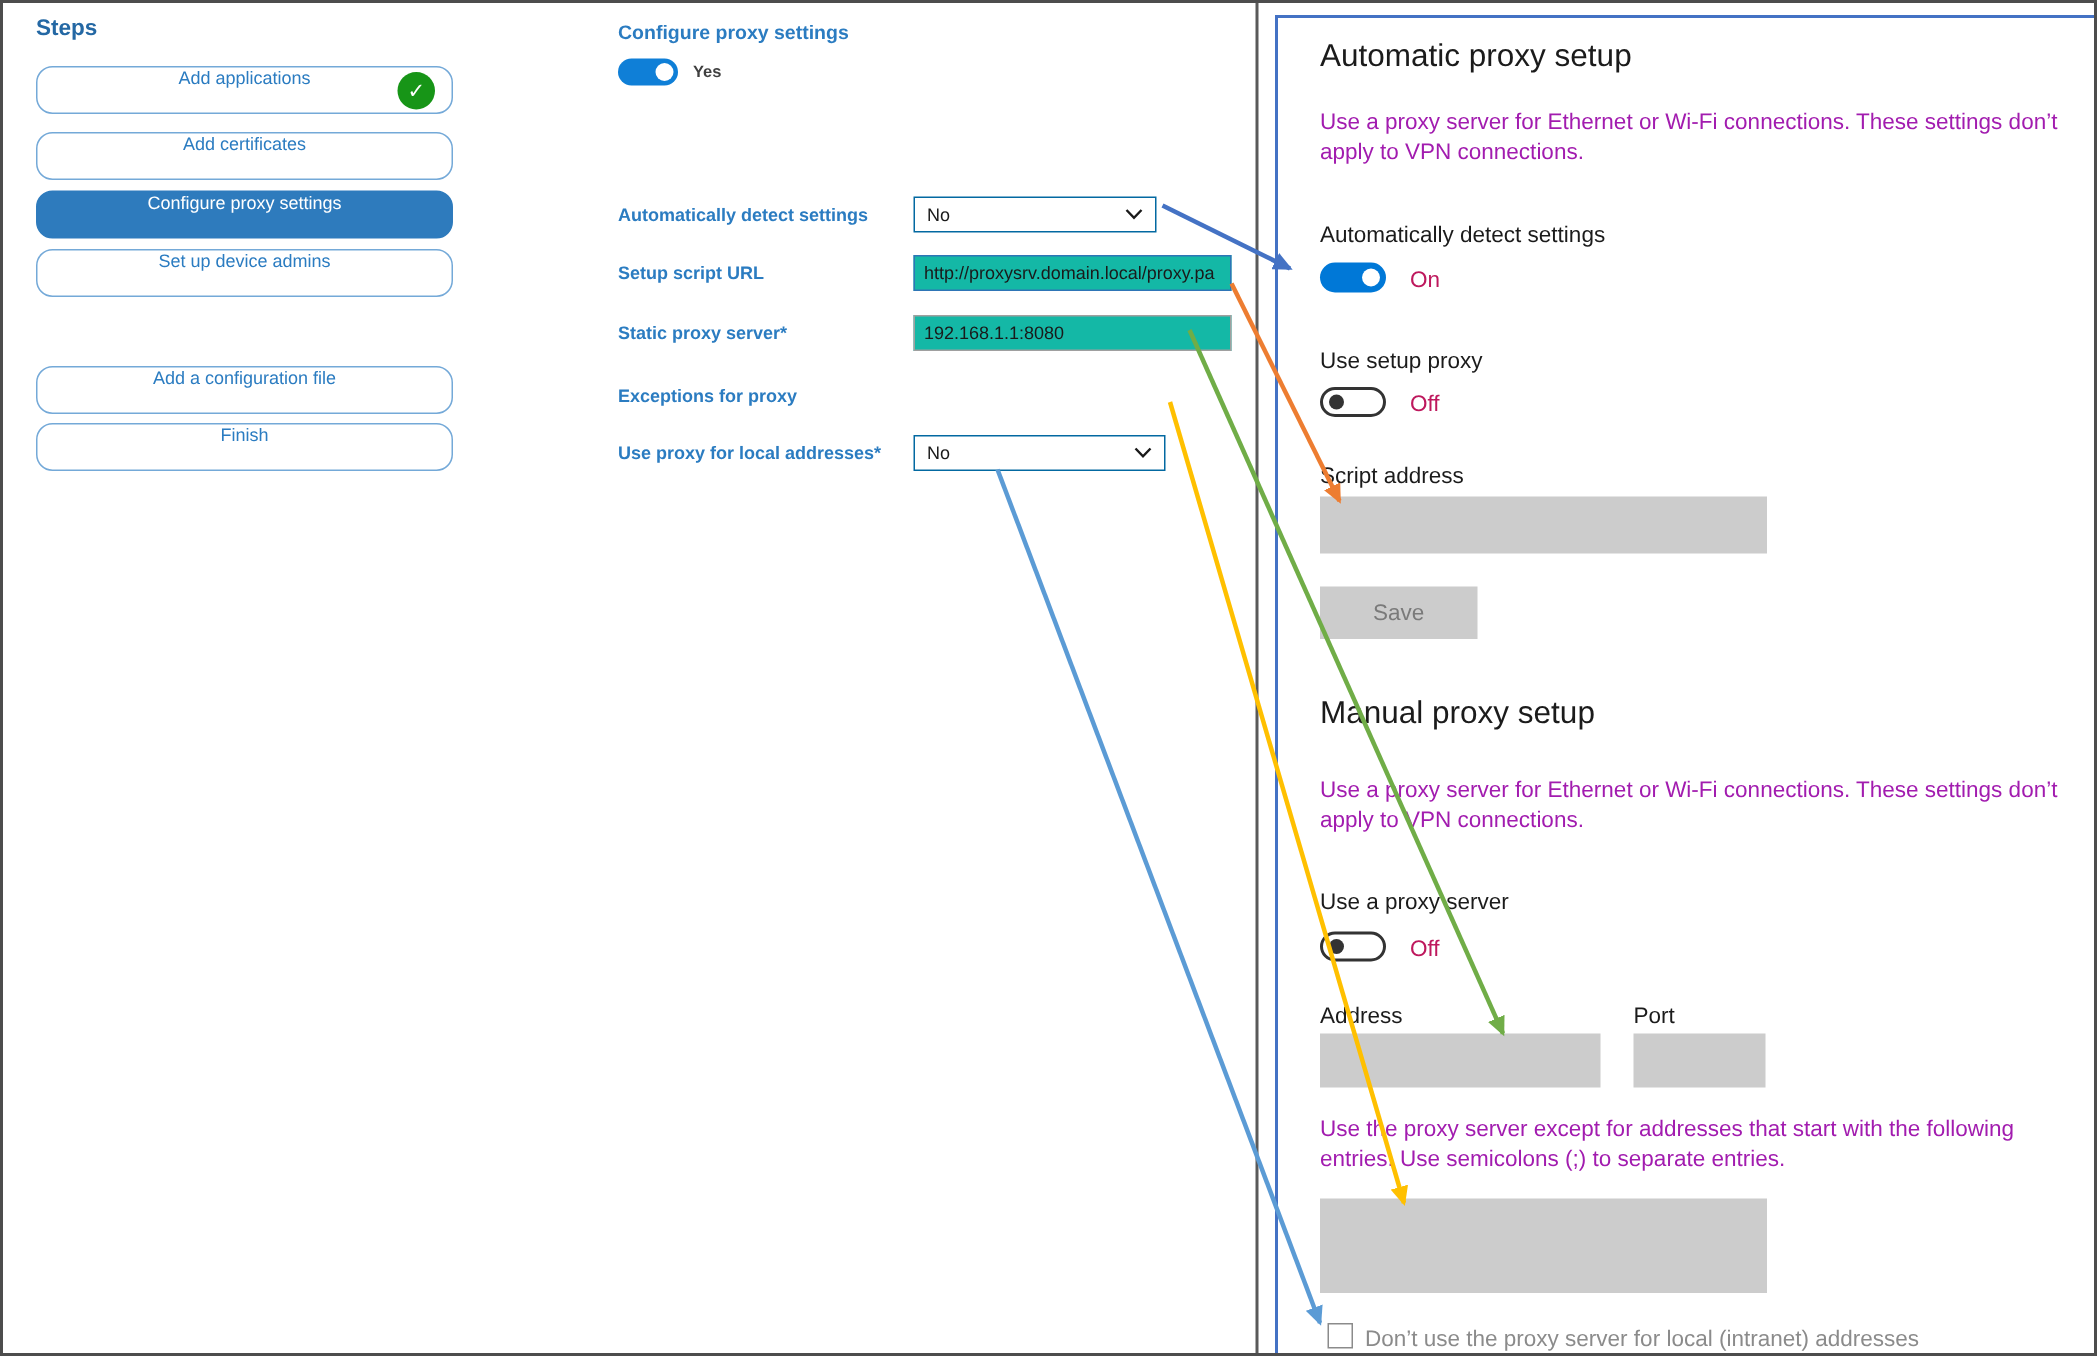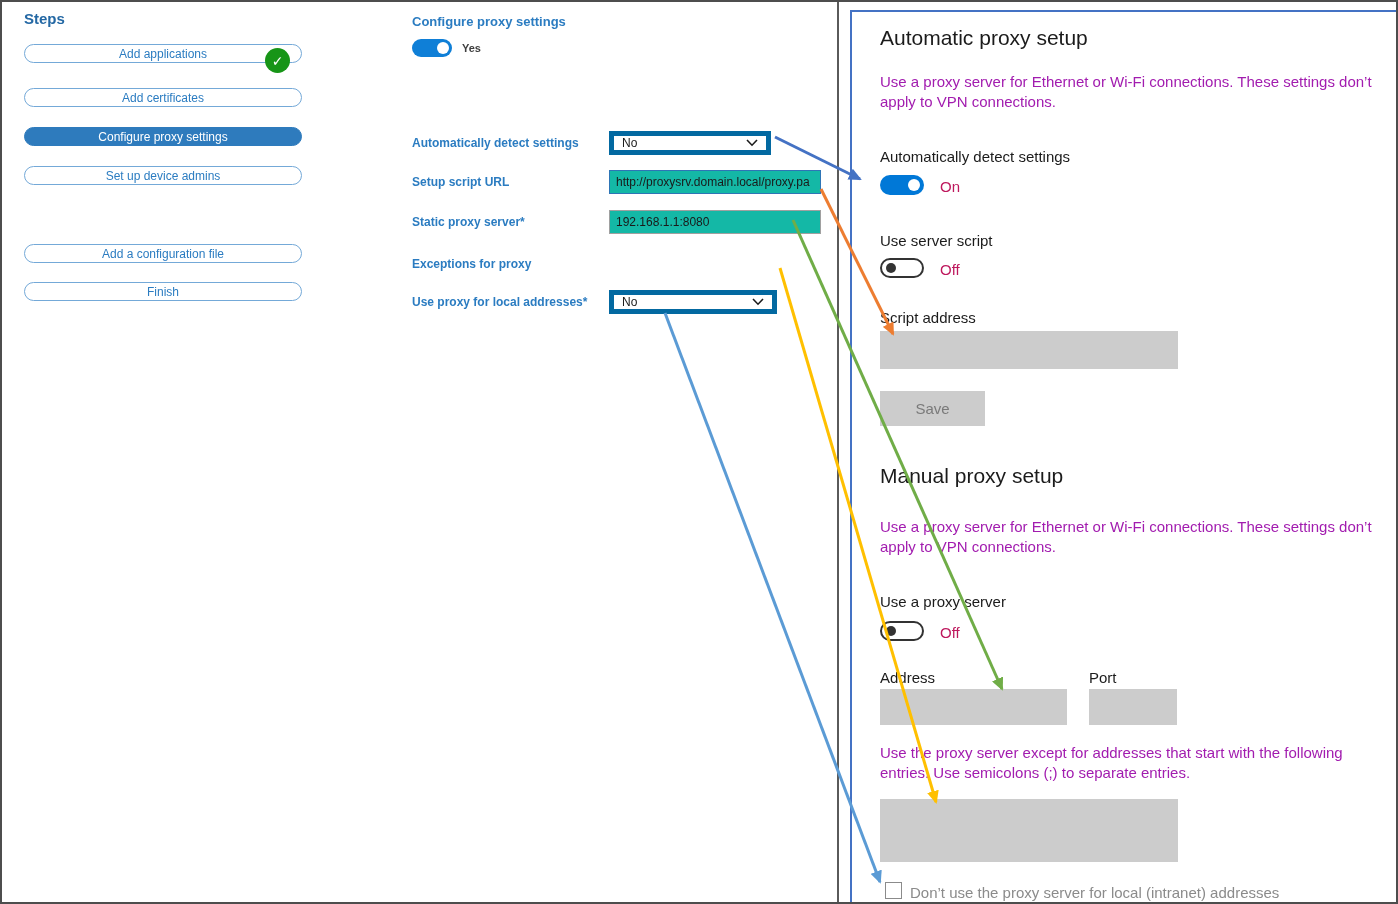--- a/index.html
+++ b/index.html
@@ -9,23 +9,23 @@
     border:2px solid #4d4d4d;
     font-family:"Liberation Sans","DejaVu Sans",sans-serif;
     overflow:hidden;
   }
   
   .steps-title{
     position:absolute;left:22px;top:8px;
     font-size:15px;font-weight:bold;color:#2468a4;
   }
   .step-btn{
-    position:absolute;left:22px;width:278px;height:19px;
+    position:absolute;left:22px;width:278px;height:32px;
     background:#fff;border:1px solid #74a9d8;border-radius:11px;
-    color:#2b7cc1;font-size:12px;display:flex;align-items:center;justify-content:center;
+    color:#2b7cc1;font-size:12px;display:flex;justify-content:center;
     box-sizing:border-box;cursor:pointer;
   }
   .step-btn.selected{background:#2e7bbd;border-color:#2e7bbd;color:#ffffff;}
   .step-check{
     position:absolute;right:11px;top:3px;width:25px;height:25px;border-radius:50%;
     background:#179517;color:#fff;display:flex;align-items:center;justify-content:center;
     font-size:14px;font-weight:bold;
   }
   
   .form-title{
@@ -46,21 +46,21 @@
     position:absolute;left:410px;font-size:12px;font-weight:bold;color:#2b7cc1;
   }
   .fld-input{
     position:absolute;left:607px;width:212px;height:24px;box-sizing:border-box;
     border:1px solid #a0a0a0;background:#14b8a6;font-family:inherit;
     font-size:12px;color:#1a1a1a;padding:0 6px;outline:none;
   }
   .fld-input.focused{border:1px solid #2e75b6;}
   .dropdown{
     position:absolute;left:607px;height:24px;box-sizing:border-box;
-    border:5px solid #0369a1;background:#fff;display:flex;align-items:center;
+    border:1px solid #0369a1;background:#fff;display:flex;align-items:center;
     justify-content:space-between;padding:0 8px;font-size:12px;color:#1a1a1a;cursor:pointer;
   }
   
   .divider{position:absolute;left:835px;top:0;width:2px;height:904px;background:#5a5a5a;}
   
   .settings-panel{
     position:absolute;left:848px;top:8px;width:560px;height:940px;
     background:#fff;border:2px solid #4472c4;box-sizing:border-box;
   }
   .sp-h{position:absolute;left:28px;font-size:21px;font-weight:normal;color:#1b1b1b;}
@@ -150,21 +150,21 @@
 
     <div class="sp-h" style="top:14px;">Automatic proxy setup</div>
     <div class="sp-p" style="top:60px;width:505px;">Use a proxy server for Ethernet or Wi-Fi connections. These settings don’t apply to VPN connections.</div>
 
     <div class="sp-lbl" style="top:136px;">Automatically detect settings</div>
     <div class="win-toggle on" style="top:163px;">
       <span class="knob"></span>
     </div>
     <div class="toggle-state" style="left:88px;top:166px;">On</div>
 
-    <div class="sp-lbl" style="top:220px;">Use server script</div>
+    <div class="sp-lbl" style="top:220px;">Use setup proxy</div>
     <div class="win-toggle off" style="top:246px;">
       <span class="knob"></span>
     </div>
     <div class="toggle-state" style="left:88px;top:249px;">Off</div>
 
     <div class="sp-lbl" style="top:297px;">Script address</div>
     <div class="gray-box" style="left:28px;top:319px;width:298px;height:38px;"></div>
 
     <button class="save-btn" style="top:379px;">Save</button>
 

